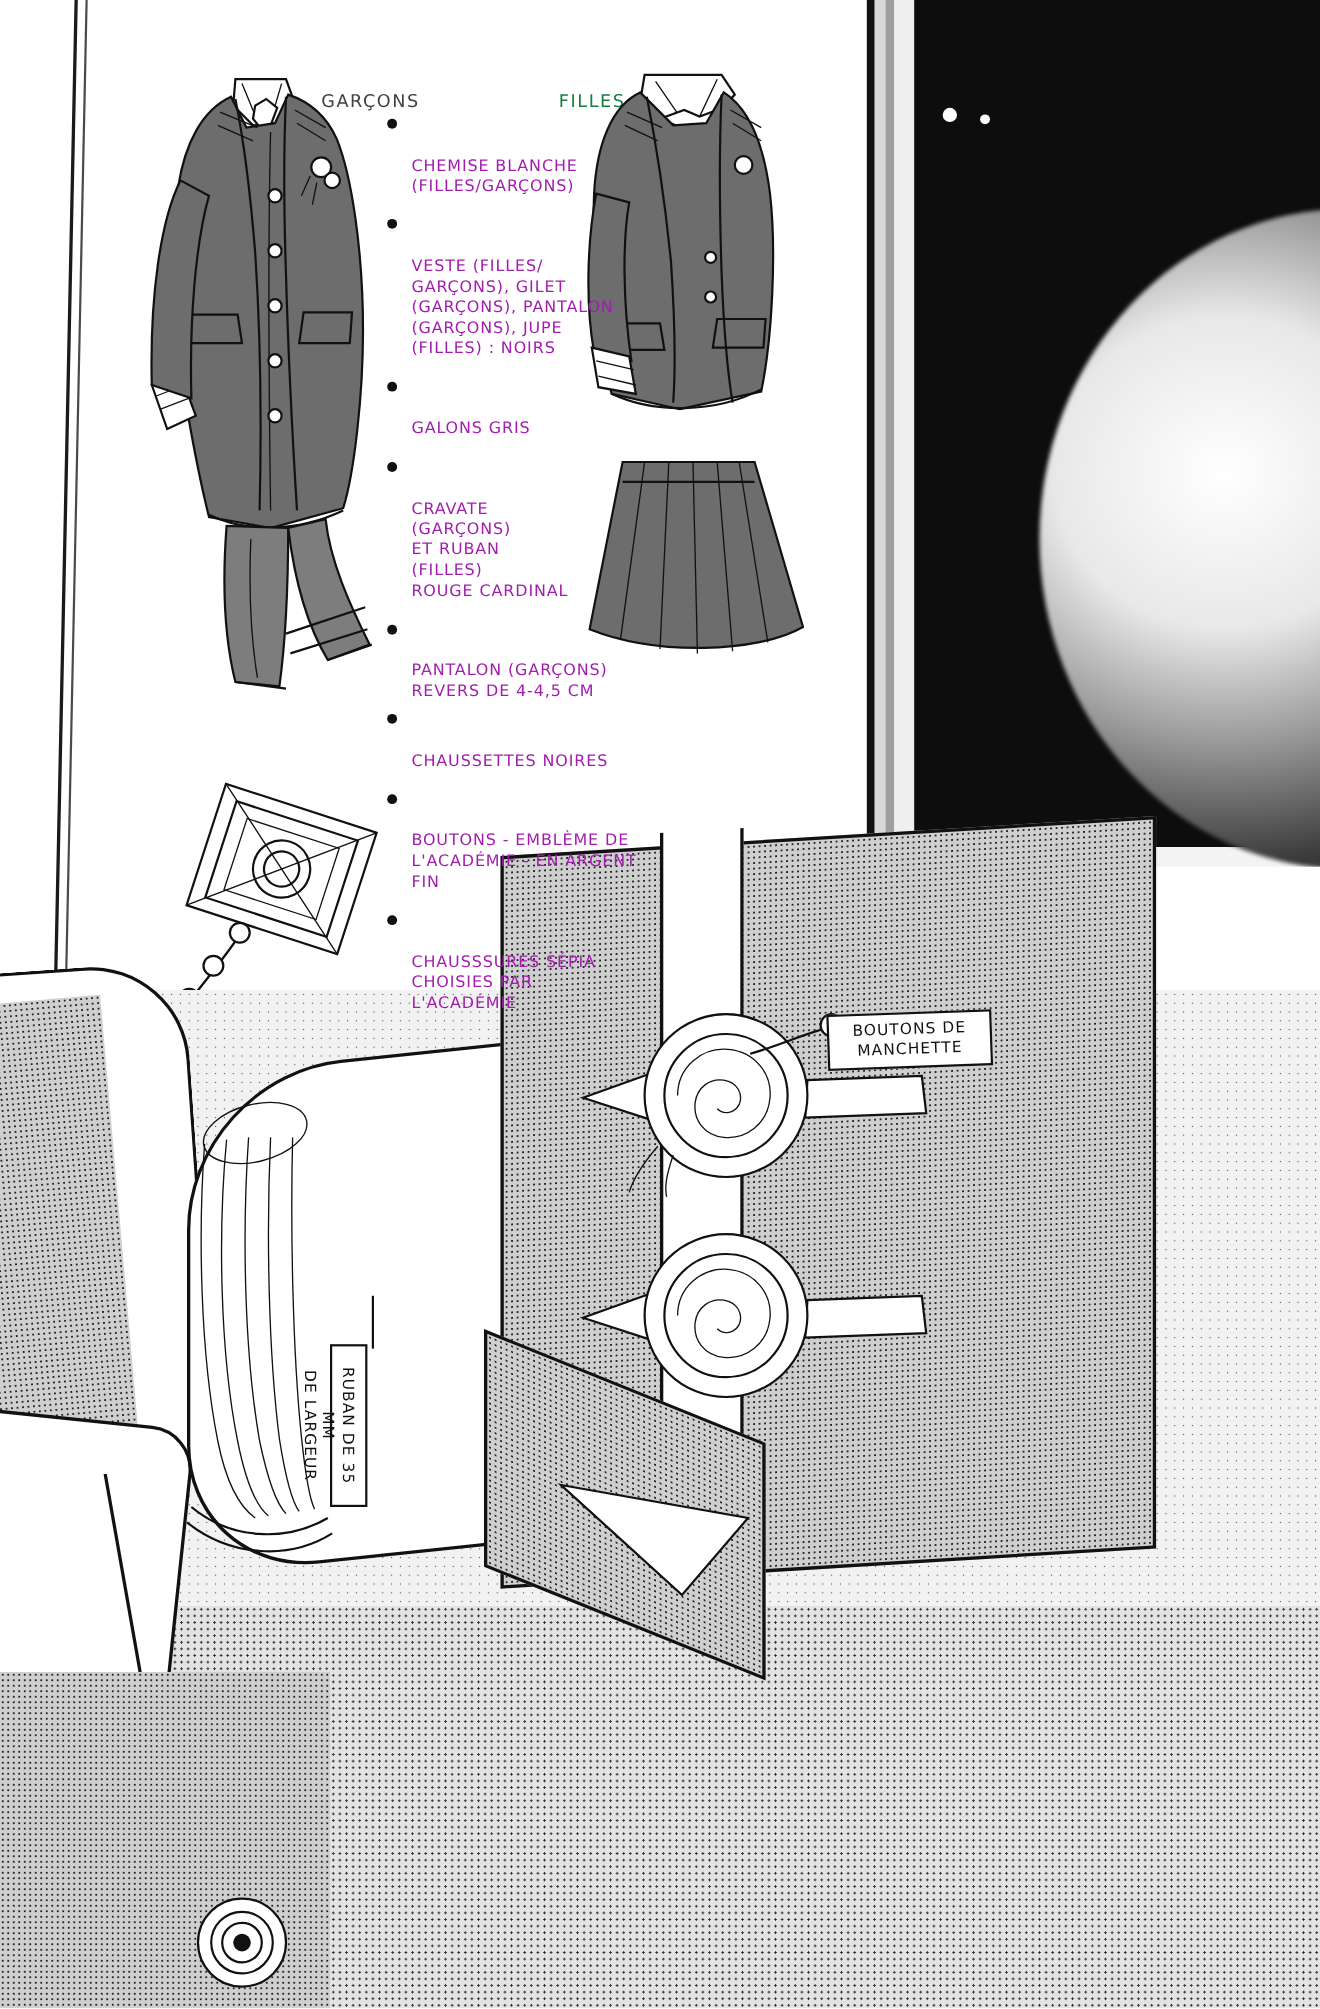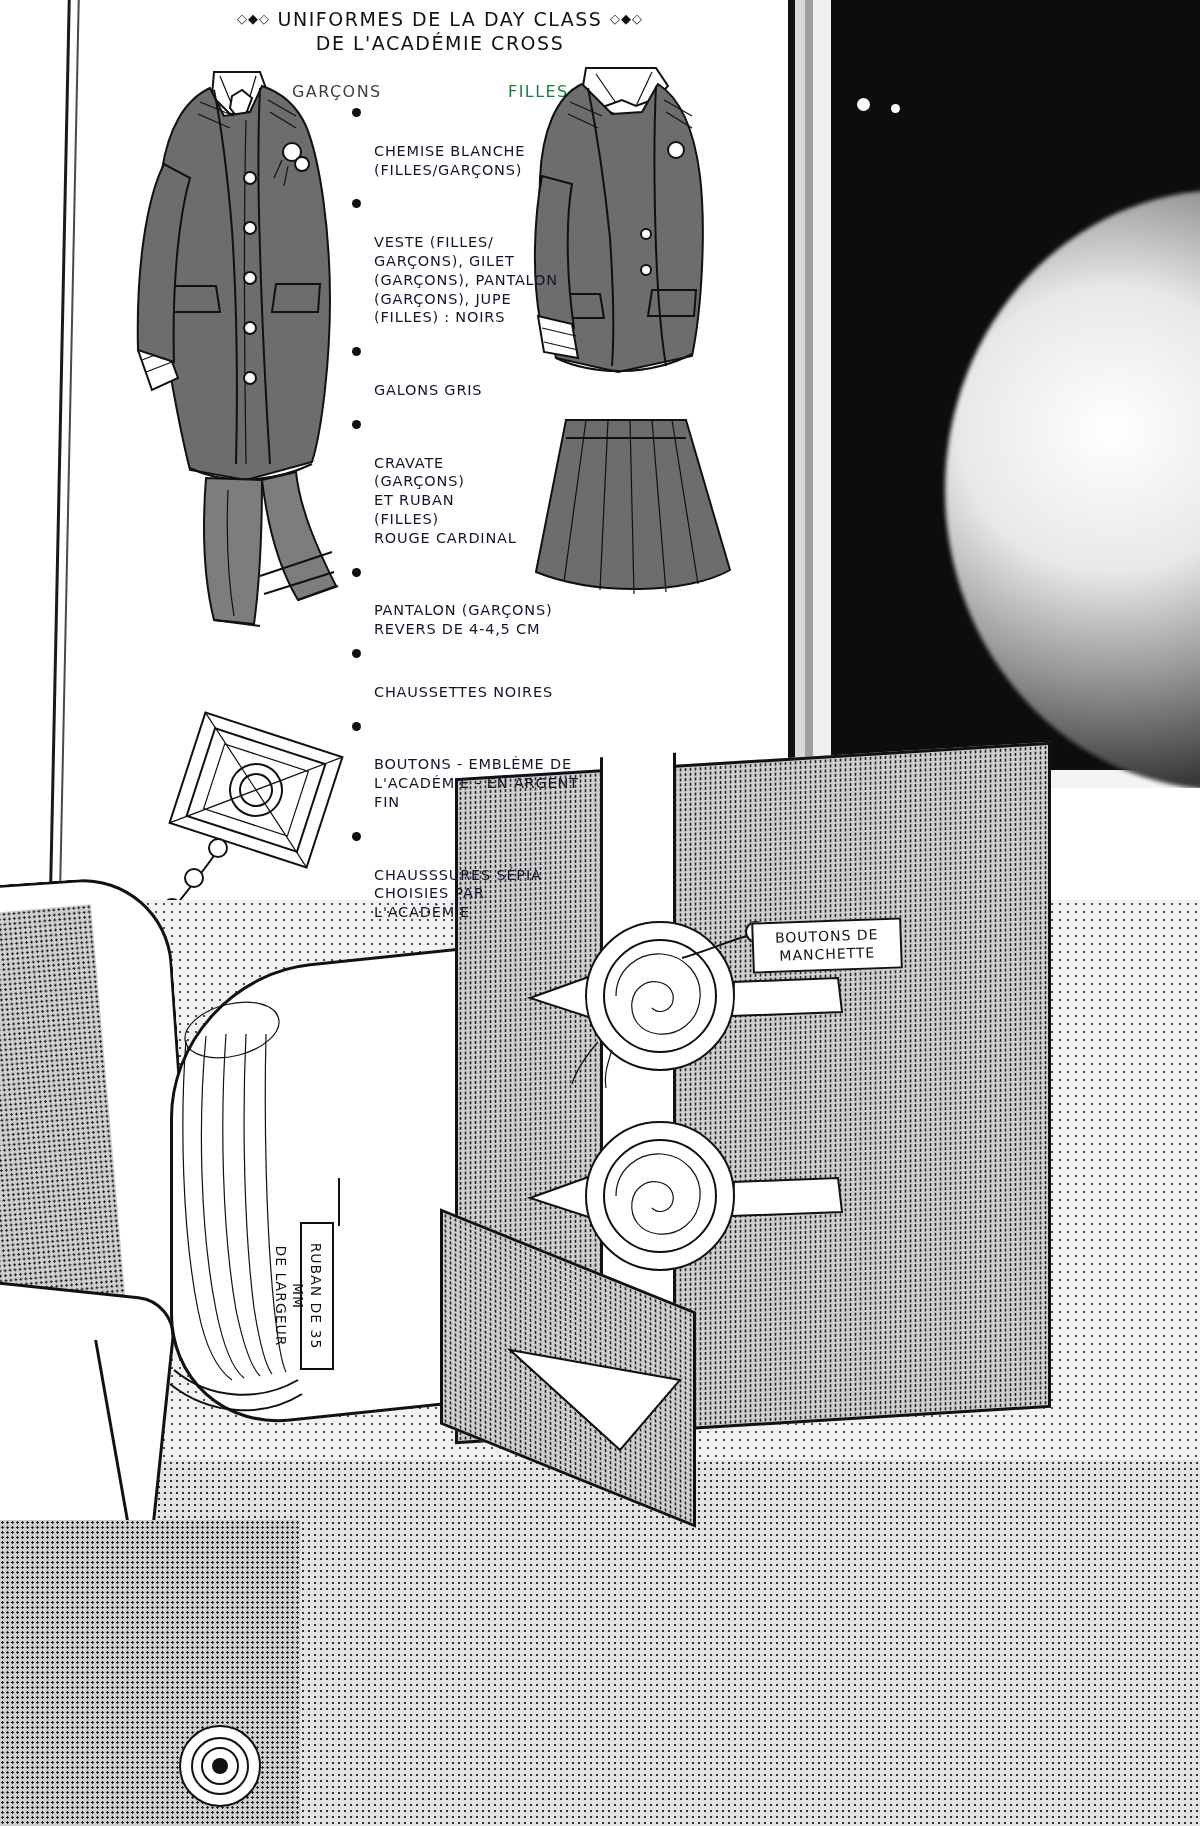--- a/index.html
+++ b/index.html
@@ -66,21 +66,21 @@
     top: 104px;
     width: 230px;
   }
   .spec-item {
     position: relative;
     padding-left: 22px;
     margin-bottom: 16px;
     font-size: 14.5px;
     line-height: 1.30;
     letter-spacing: 0.055em;
-    color: #0f172a;
+    color: #a21caf;
     white-space: pre-line;
   }
   .spec-item .bullet {
     position: absolute;
     left: 0; top: 4px;
     width: 9px; height: 9px;
     background: #111;
     border-radius: 50%;
   }
 
@@ -203,26 +203,20 @@
   </div>
   <div class="abs" id="night-frame-1"></div>
   <div class="abs" id="night-frame-2"></div>
   <div class="abs" id="night-frame-3"></div>
   <div class="abs" id="panel-right-border"></div>
 
   <div class="abs" id="page-left-edge"></div>
   <div class="abs" id="page-left-edge2"></div>
 
   <div class="abs mono-caps" id="title-block">
-    <div id="title-line1">
-      <span class="diamonds">◇◆◇</span>
-      <span>UNIFORMES DE LA DAY CLASS</span>
-      <span class="diamonds">◇◆◇</span>
-    </div>
-    <div id="title-line2">DE L'ACADÉMIE CROSS</div>
   </div>
 
   <div class="abs mono-caps" id="label-garcons">GARÇONS</div>
   <div class="abs mono-caps" id="label-filles">FILLES</div>
 
   <svg class="abs" style="left:110px; top:60px;" width="250" height="600" viewBox="0 0 250 600">
 
     <path class="fill-white" d="M104 12 h46 l8 22 l-14 18 l-24 2 l-18 -18 z"></path>
     <path class="ink-thin" d="M110 16 l14 34 M146 16 l-10 34"></path>
 

